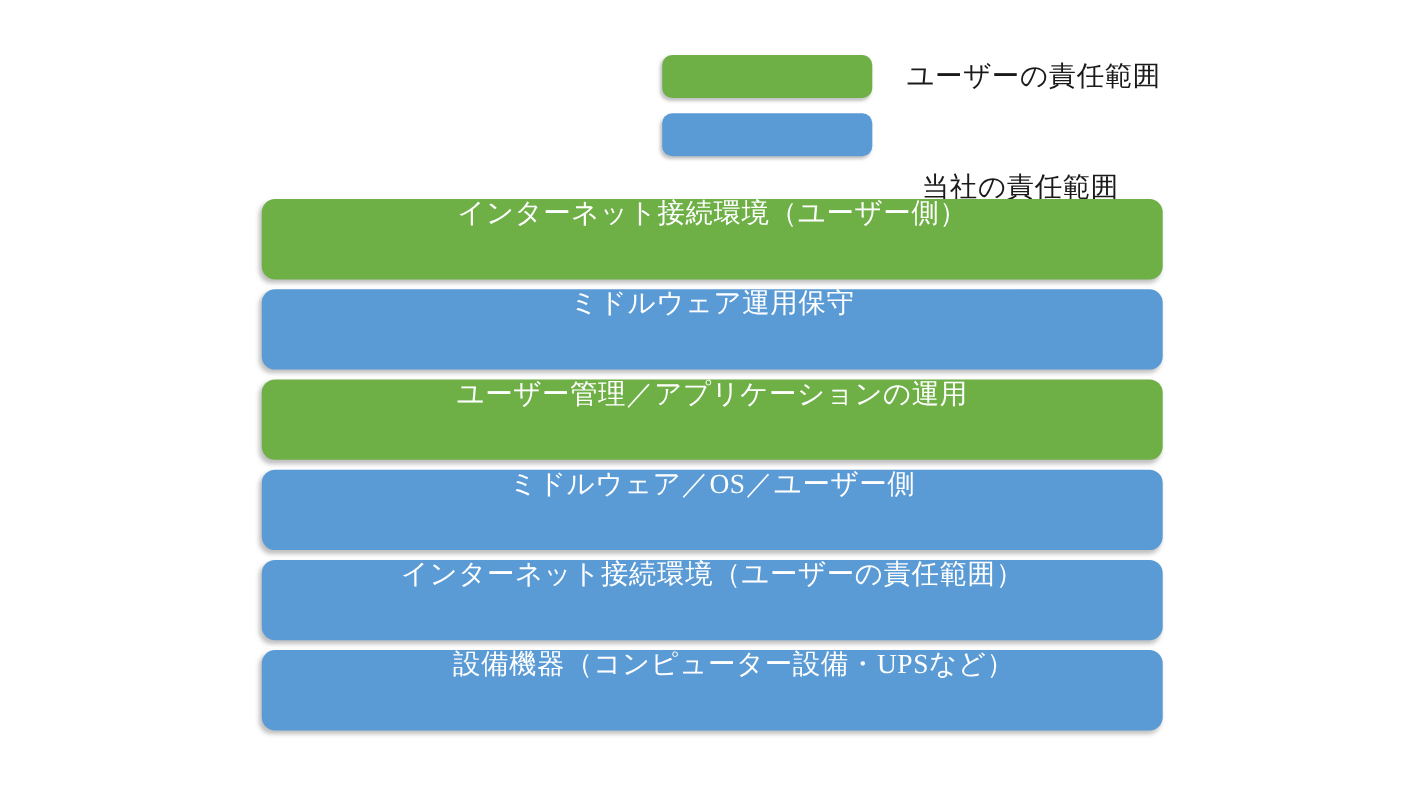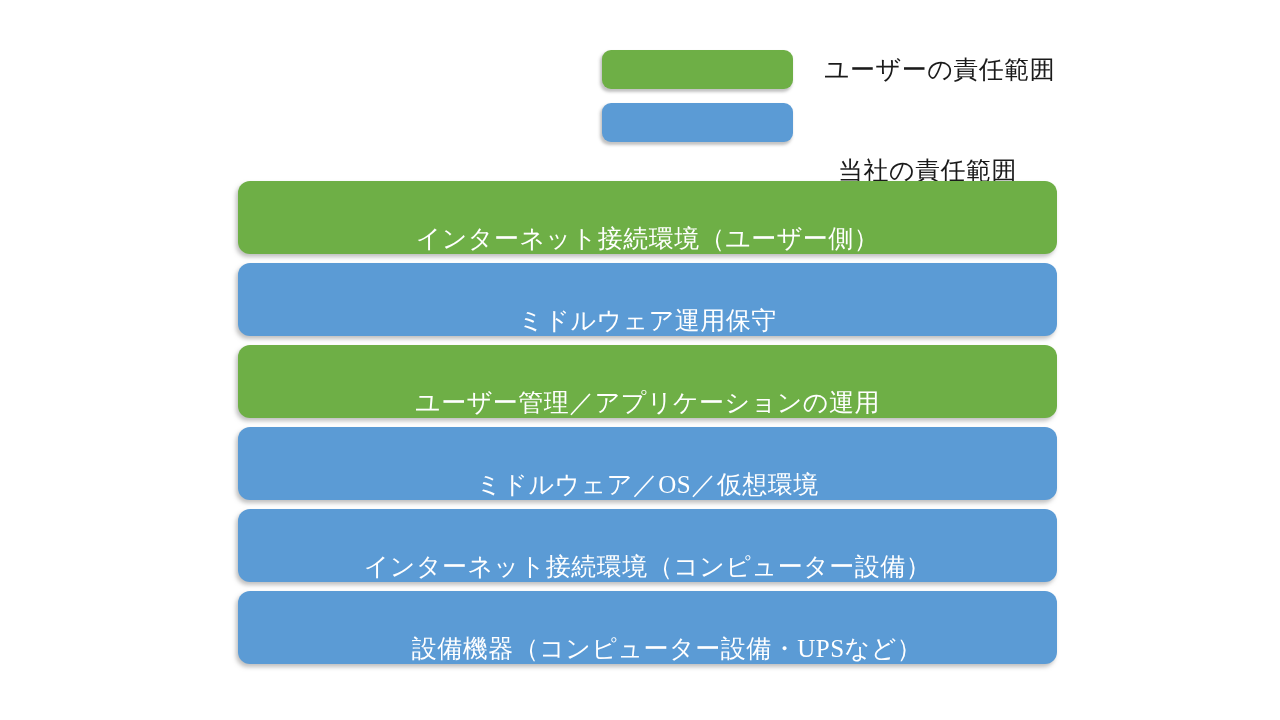--- a/index.html
+++ b/index.html
@@ -74,21 +74,21 @@
     width: 819px;
   }
   .layer-bar {
     position: relative;
     width: 819px;
     height: 73px;
     margin-bottom: 9px;
     border-radius: 12px;
     box-shadow: -2px 3px 4px rgba(130,130,130,0.5);
     display: flex;
-    align-items: flex-end;
+    align-items: flex-start;
     justify-content: center;
     box-sizing: border-box;
   }
   .layer-bar:last-child { margin-bottom: 16px; padding-left: 39px; }
   .layer-bar.green { background: #6EAF46; }
   .layer-bar.blue  { background: #5B9BD5; }
 
   .layer-label {
     font-size: 25px;
     line-height: 1.15;
@@ -126,25 +126,25 @@
 
     <div class="layer-bar blue">
       <span class="layer-label">ミドルウェア運用保守</span>
     </div>
 
     <div class="layer-bar green">
       <span class="layer-label">ユーザー管理／アプリケーションの運用</span>
     </div>
 
     <div class="layer-bar blue">
-      <span class="layer-label">ミドルウェア／OS／仮想環境</span>
+      <span class="layer-label">ミドルウェア／OS／ユーザー側</span>
     </div>
 
     <div class="layer-bar blue">
-      <span class="layer-label">インターネット接続環境（コンピューター設備）</span>
+      <span class="layer-label">インターネット接続環境（ユーザーの責任範囲）</span>
     </div>
 
     <div class="layer-bar blue">
       <span class="layer-label">設備機器（コンピューター設備・UPSなど）</span>
     </div>
 
   </div>
 
 </div>
 

